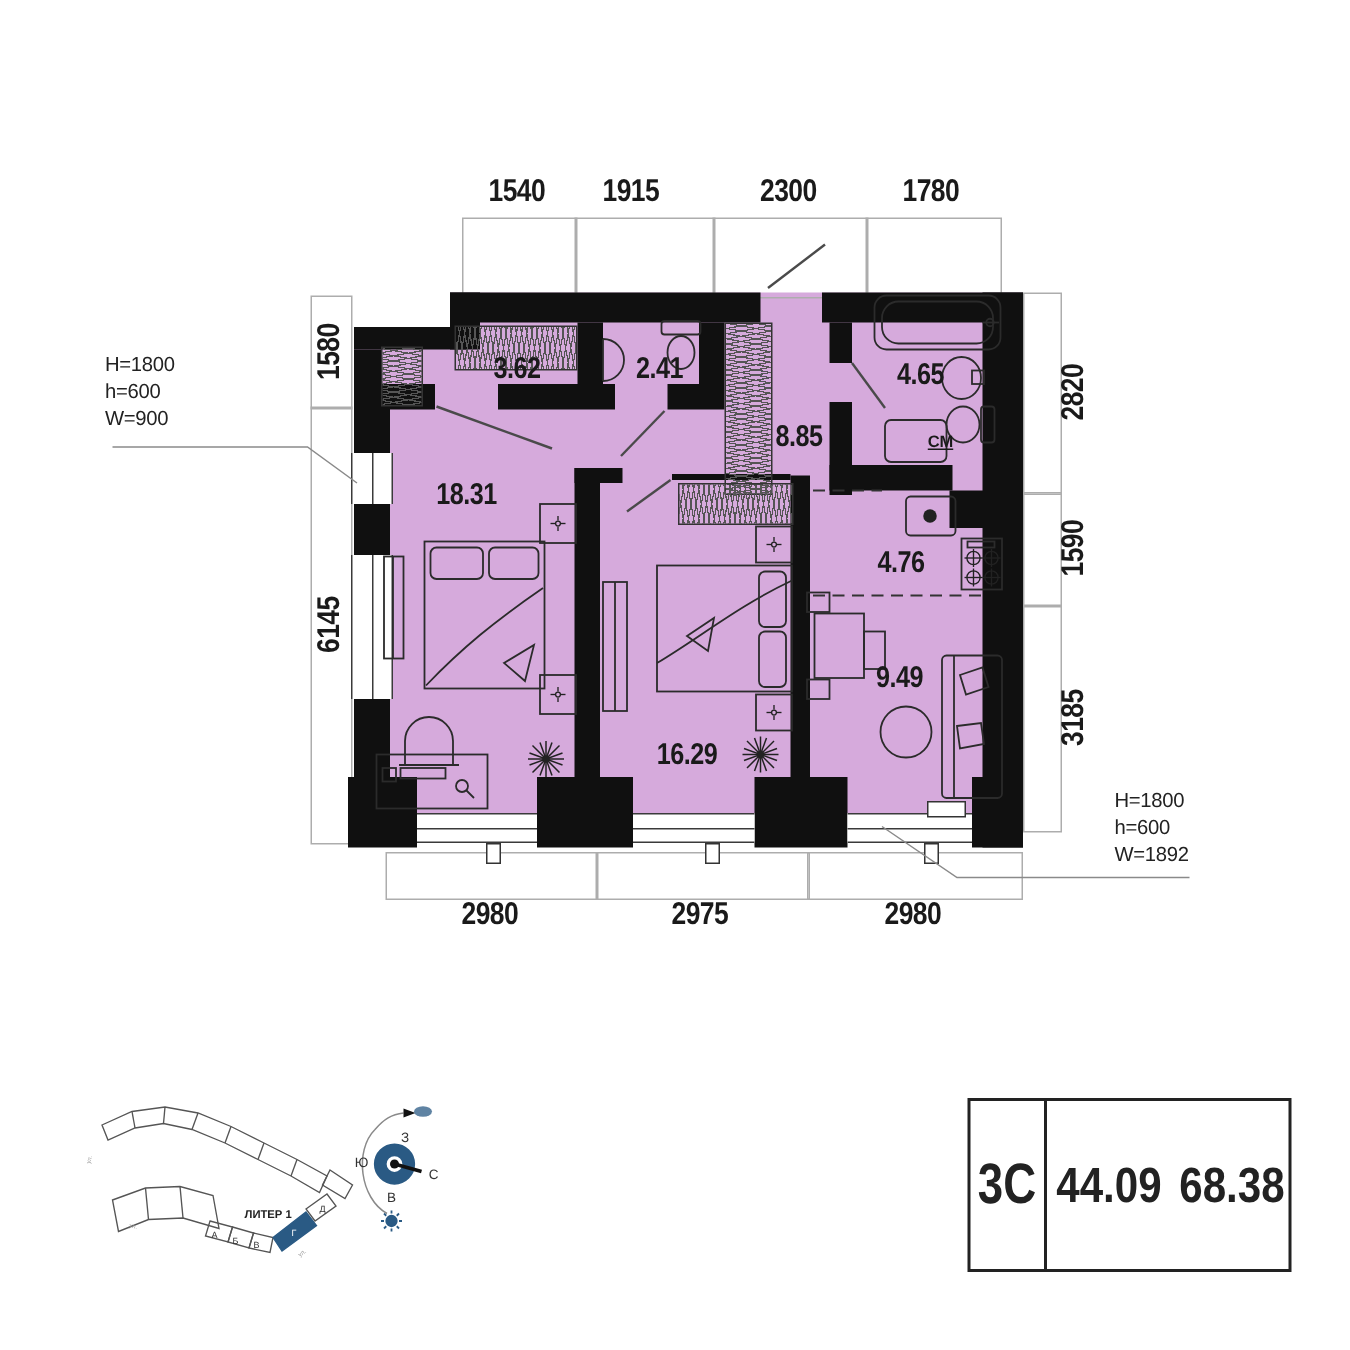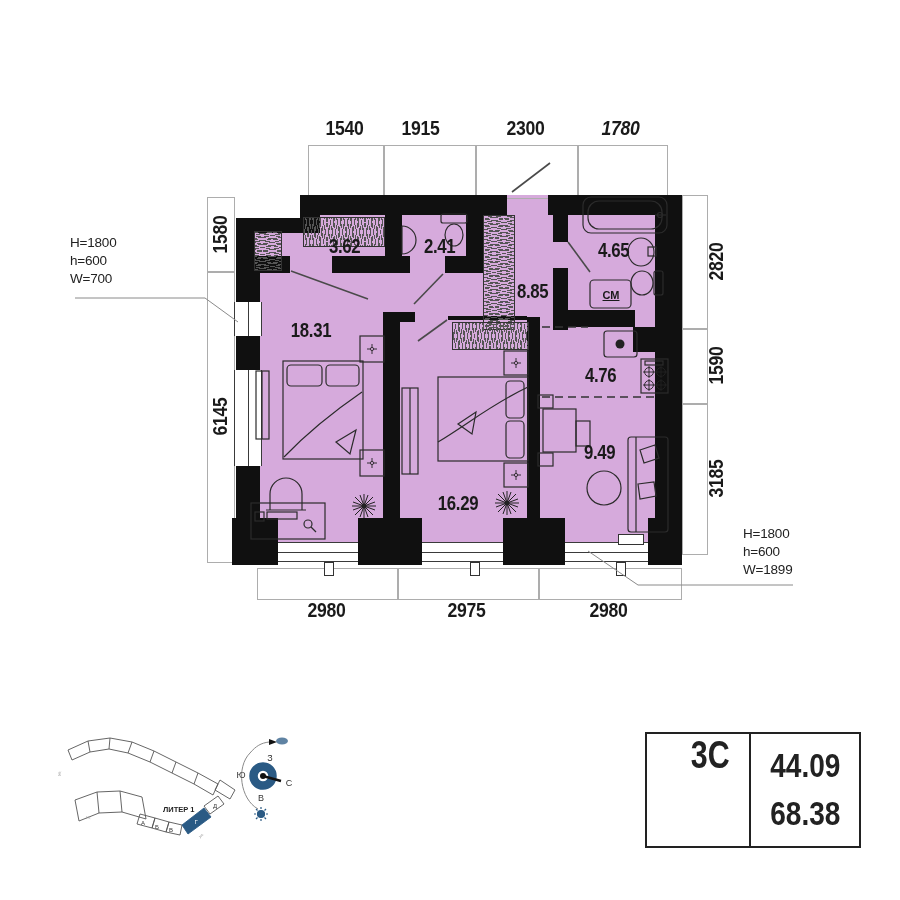--- a/index.html
+++ b/index.html
@@ -21,22 +21,22 @@
                repeating-linear-gradient(170deg,transparent 0 2.6px,#555 2.6px 3.4px);}
   .lbl{position:absolute;display:flex;align-items:center;justify-content:center;color:#1a1a1a;}
   .num{font-weight:600;letter-spacing:-0.4px;display:inline-block;transform:scaleX(.84);white-space:nowrap;}
   .dim-t{font-size:21px;height:24px;width:90px;}
   .dim-b{font-size:21px;height:24px;width:90px;align-items:center;}
   .rot{transform:rotate(-90deg);}
   .area{font-size:20px;height:24px;width:78px;}
   .small-lbl{font-size:11px;font-weight:600;}
   .ann{position:absolute;font-size:13.5px;line-height:18px;color:#222;font-weight:500;letter-spacing:-0.2px;}
   .ticket{position:absolute;left:645px;top:732px;width:212px;height:112px;border:2.5px solid #222;display:flex;background:#fff;}
-  .ticket .c1{width:78px;border-right:2.5px solid #222;display:flex;justify-content:center;padding-left:24px;}
-  .ticket .c2{flex:1;display:flex;flex-direction:column;justify-content:space-evenly;align-items:center;}
+  .ticket .c1{width:78px;border-right:2.5px solid #222;display:flex;align-items:center;justify-content:center;}
+  .ticket .c2{flex:1;display:flex;flex-direction:row;justify-content:space-evenly;align-items:center;}
   .t-type{font-size:38px;font-weight:600;color:#222;transform:scaleX(.8);}
   .t-num{font-size:33px;font-weight:600;color:#222;transform:scaleX(.85);line-height:34px;}
   .dleaf{position:absolute;background:#fff;border:1.2px solid #333;}
   svg text{font-family:"Liberation Sans",sans-serif;}
 </style>
 </head>
 <body>
 
 <div id="canvas">
 
@@ -226,21 +226,21 @@
 
   <div class="lbl dim-t" style="left:300px;top:116px;">
       <span class="num">1540</span>
     </div>
   <div class="lbl dim-t" style="left:376px;top:116px;">
       <span class="num">1915</span>
     </div>
   <div class="lbl dim-t" style="left:481px;top:116px;">
       <span class="num">2300</span>
     </div>
-  <div class="lbl dim-t" style="left:576px;top:116px;font-style:italic;">
+  <div class="lbl dim-t" style="left:576px;top:116px;">
       <span class="num">1780</span>
     </div>
 
   <div class="lbl dim-t rot" style="left:176px;top:222px;width:88px;">
       <span class="num">1580</span>
     </div>
   <div class="lbl dim-t rot" style="left:176px;top:404px;width:88px;">
       <span class="num">6145</span>
     </div>
 
@@ -281,33 +281,33 @@
     </div>
   <div class="lbl area" style="left:562px;top:363px;">
       <span class="num">4.76</span>
     </div>
   <div class="lbl area" style="left:561px;top:440px;">
       <span class="num">9.49</span>
     </div>
   <div class="lbl area" style="left:419px;top:491px;">
       <span class="num">16.29</span>
     </div>
-  <div class="lbl small-lbl" style="left:592px;top:287px;width:38px;height:16px;text-decoration:underline;">
+  <div class="lbl small-lbl" style="left:608px;top:287px;width:38px;height:16px;text-decoration:underline;">
       <span>СМ</span>
     </div>
 
   <div class="ann" style="left:70px;top:234px;">
     <div>H=1800</div>
     <div>h=600</div>
-    <div>W=700</div>
+    <div>W=900</div>
   </div>
   <div class="ann" style="left:743px;top:525px;">
     <div>H=1800</div>
     <div>h=600</div>
-    <div>W=1899</div>
+    <div>W=1892</div>
   </div>
 
   <svg class="abs" style="left:52px;top:728px;" width="200" height="135" viewBox="0 0 200 135" fill="none" stroke="#555" stroke-width="0.9">
     <path d="M16,22 L36,13 L58,10 L80,14 L102,23 L124,34 L146,45 L166,56 L161,67 L142,56 L120,45 L98,34 L76,25 L57,21 L38,24 L20,32 Z"></path>
     <line x1="36" y1="13" x2="38" y2="24"></line>
       <line x1="58" y1="10" x2="57" y2="21"></line>
     <line x1="80" y1="14" x2="76" y2="25"></line>
       <line x1="102" y1="23" x2="98" y2="34"></line>
     <line x1="124" y1="34" x2="120" y2="45"></line>
       <line x1="146" y1="45" x2="142" y2="56"></line>

